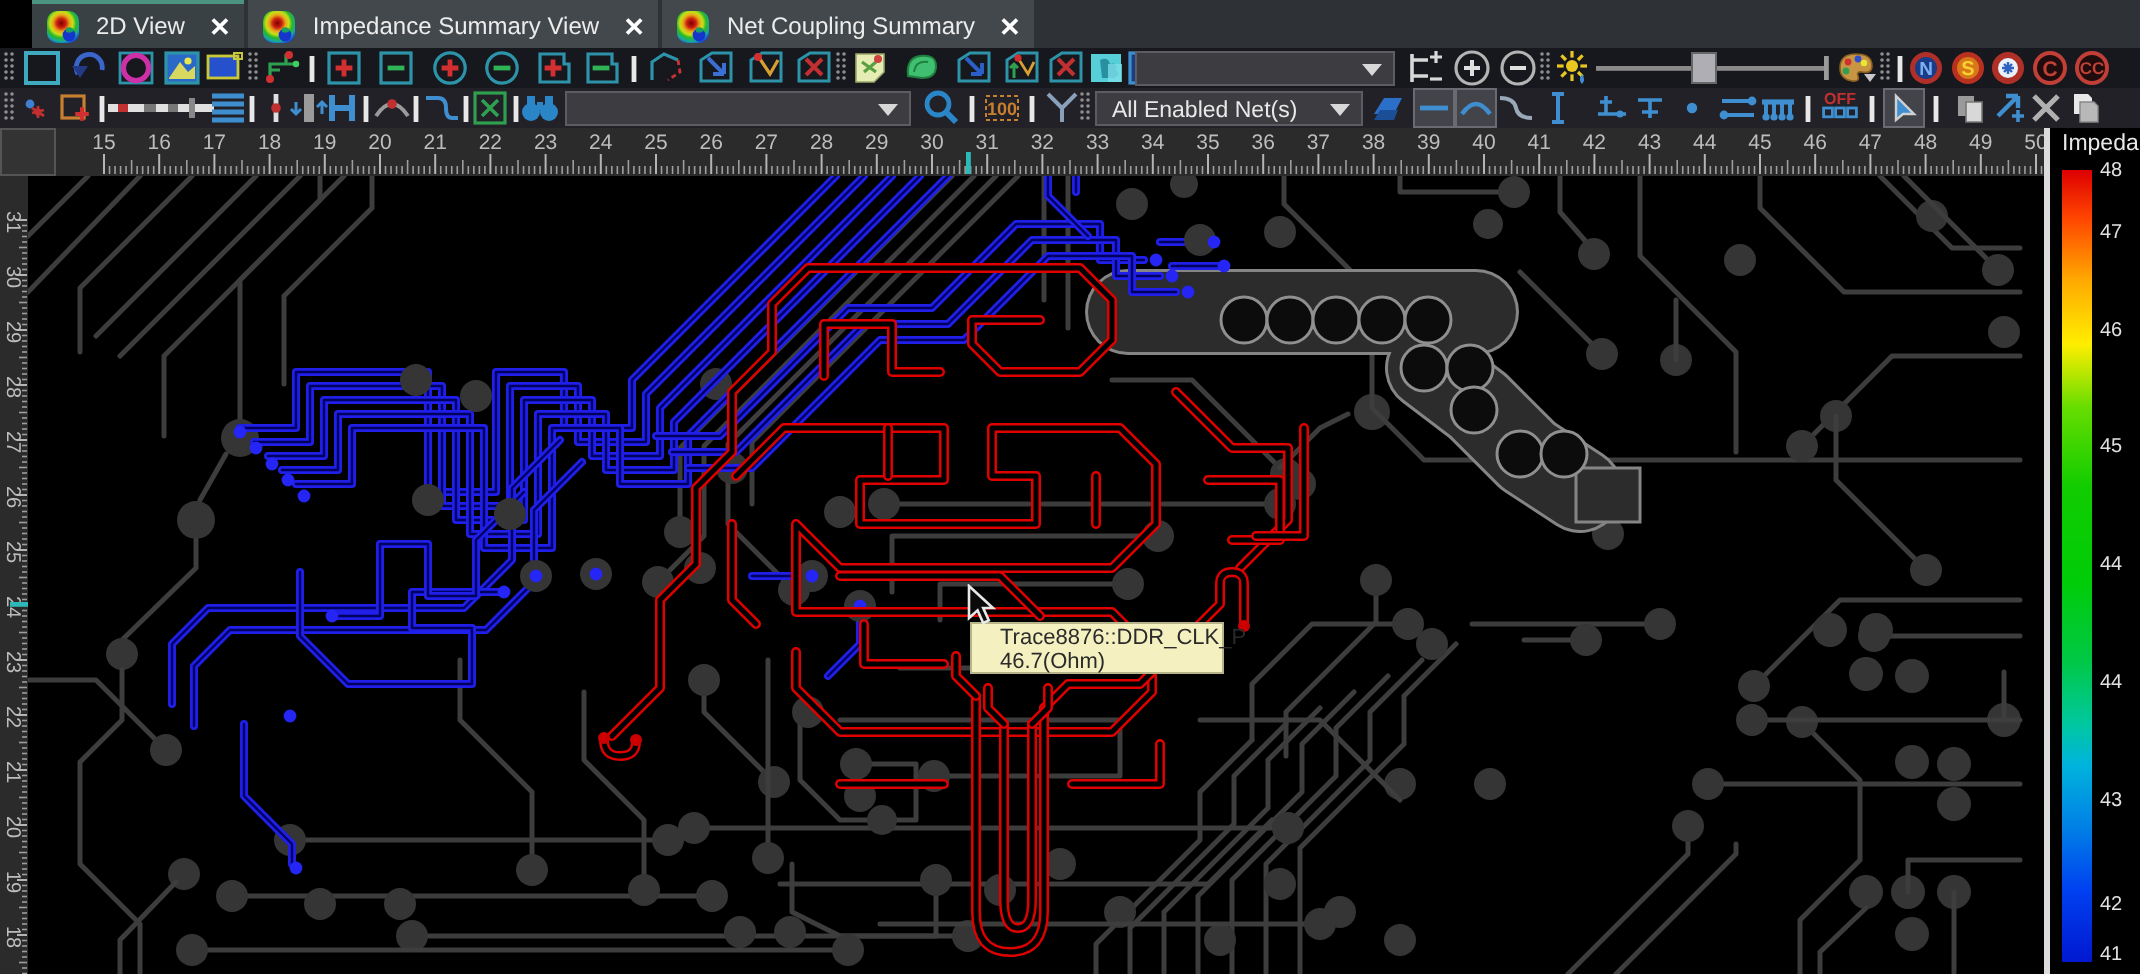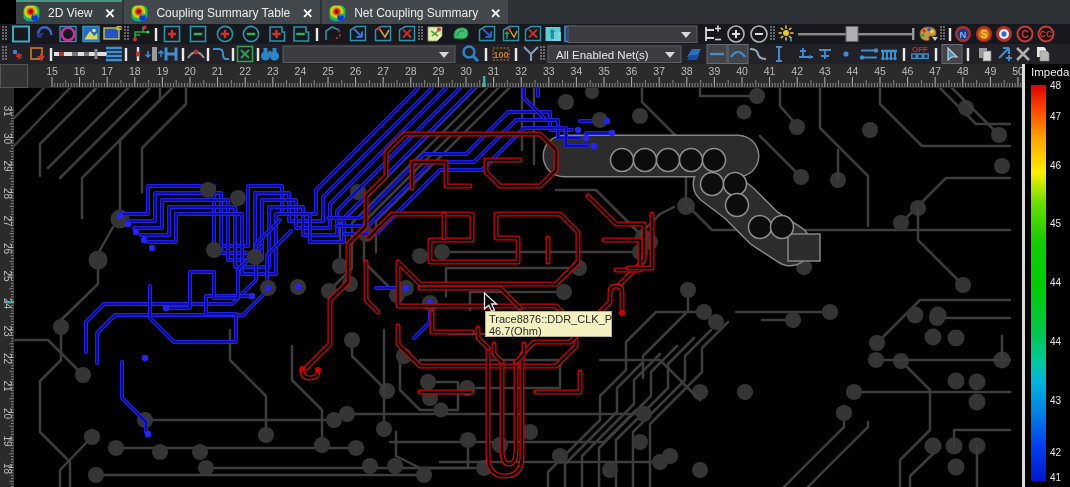--- a/index.html
+++ b/index.html
@@ -10,21 +10,21 @@
 .tt{font-size:12px;color:#ececec;margin-right:12px;white-space:nowrap}
 .tx{font-size:13px;color:#fff;font-weight:bold}
 #row1{position:absolute;left:0;top:24px;width:1070px;height:20px;background:#17171e}
 #row2{position:absolute;left:0;top:44px;width:1070px;height:20px;background:#212127}
 #corner{position:absolute;left:0;top:64px;width:28px;height:24px;background:#333;border:1px solid #555}
 #rulerstrip{position:absolute;left:28px;top:64px;width:994px;height:24px;background:#2b2b2b;border-bottom:1px solid #505050}
 #splitter{position:absolute;left:1022px;top:64px;width:3px;height:423px;background:#dcdcdc}
 #cbar{position:absolute;left:1025px;top:64px;width:45px;height:423px;background:#000}
 #grad{position:absolute;left:6px;top:21px;width:15px;height:396px;background:linear-gradient(180deg,#dd0000 0%,#ff4400 6%,#ffaa00 14%,#ffee00 22%,#66dd00 30%,#11cc00 40%,#00cc08 52%,#00c846 62%,#00c8a0 70%,#00b4dc 75%,#0080e6 83%,#0040f0 91%,#0018d0 100%)}
 .cl{position:absolute;left:25px;width:11px;overflow:hidden;font-size:10px;color:#e0e0e0;white-space:nowrap}
-#tip{position:absolute;left:485px;top:311px;width:127px;height:26px;background:#f4f0c0;border:1px solid #b8b48a;font-size:11px;line-height:12px;color:#2a2a2a;padding:1px 3px;z-index:25;white-space:nowrap}
+#tip{position:absolute;left:485px;top:311px;width:127px;height:26px;background:#f4f0c0;border:1px solid #b8b48a;font-size:11px;line-height:12px;color:#2a2a2a;padding:1px 14px;z-index:25;white-space:nowrap}
 </style></head>
 <body>
 <div id="root">
 
 <div id="tabbar">
  <div class="tab active">
         <span class="tic">
           <svg width="17" height="17" viewBox="0 0 17 17" style="flex:none">
             <defs>
               <radialGradient id="tg1" cx="0.45" cy="0.38" r="0.72">
@@ -59,21 +59,21 @@
                 <stop offset="0.8" stop-color="#18a8a0"></stop>
                 <stop offset="0.92" stop-color="#1850d8"></stop>
                 <stop offset="1" stop-color="#1030c0"></stop>
               </radialGradient>
             </defs>
             <rect x="0.5" y="0.5" width="16" height="16" rx="5" fill="url(#tg2)"></rect>
             <circle cx="11.5" cy="12.5" r="3.2" fill="#1535cc"></circle>
             <path d="M10,9 q3,-1 4,1 q-1,2 -4,1 z" fill="#18a060"></path>
           </svg>
         </span>
-        <span class="tt">Coupling Summary Table</span>
+        <span class="tt">Impedance Summary View</span>
         <span class="tx">✕</span>
       </div>
  <div class="tab">
         <span class="tic">
           <svg width="17" height="17" viewBox="0 0 17 17" style="flex:none">
             <defs>
               <radialGradient id="tg3" cx="0.45" cy="0.38" r="0.72">
                 <stop offset="0" stop-color="#7a0000"></stop>
                 <stop offset="0.2" stop-color="#cc2010"></stop>
                 <stop offset="0.36" stop-color="#e8a818"></stop>

